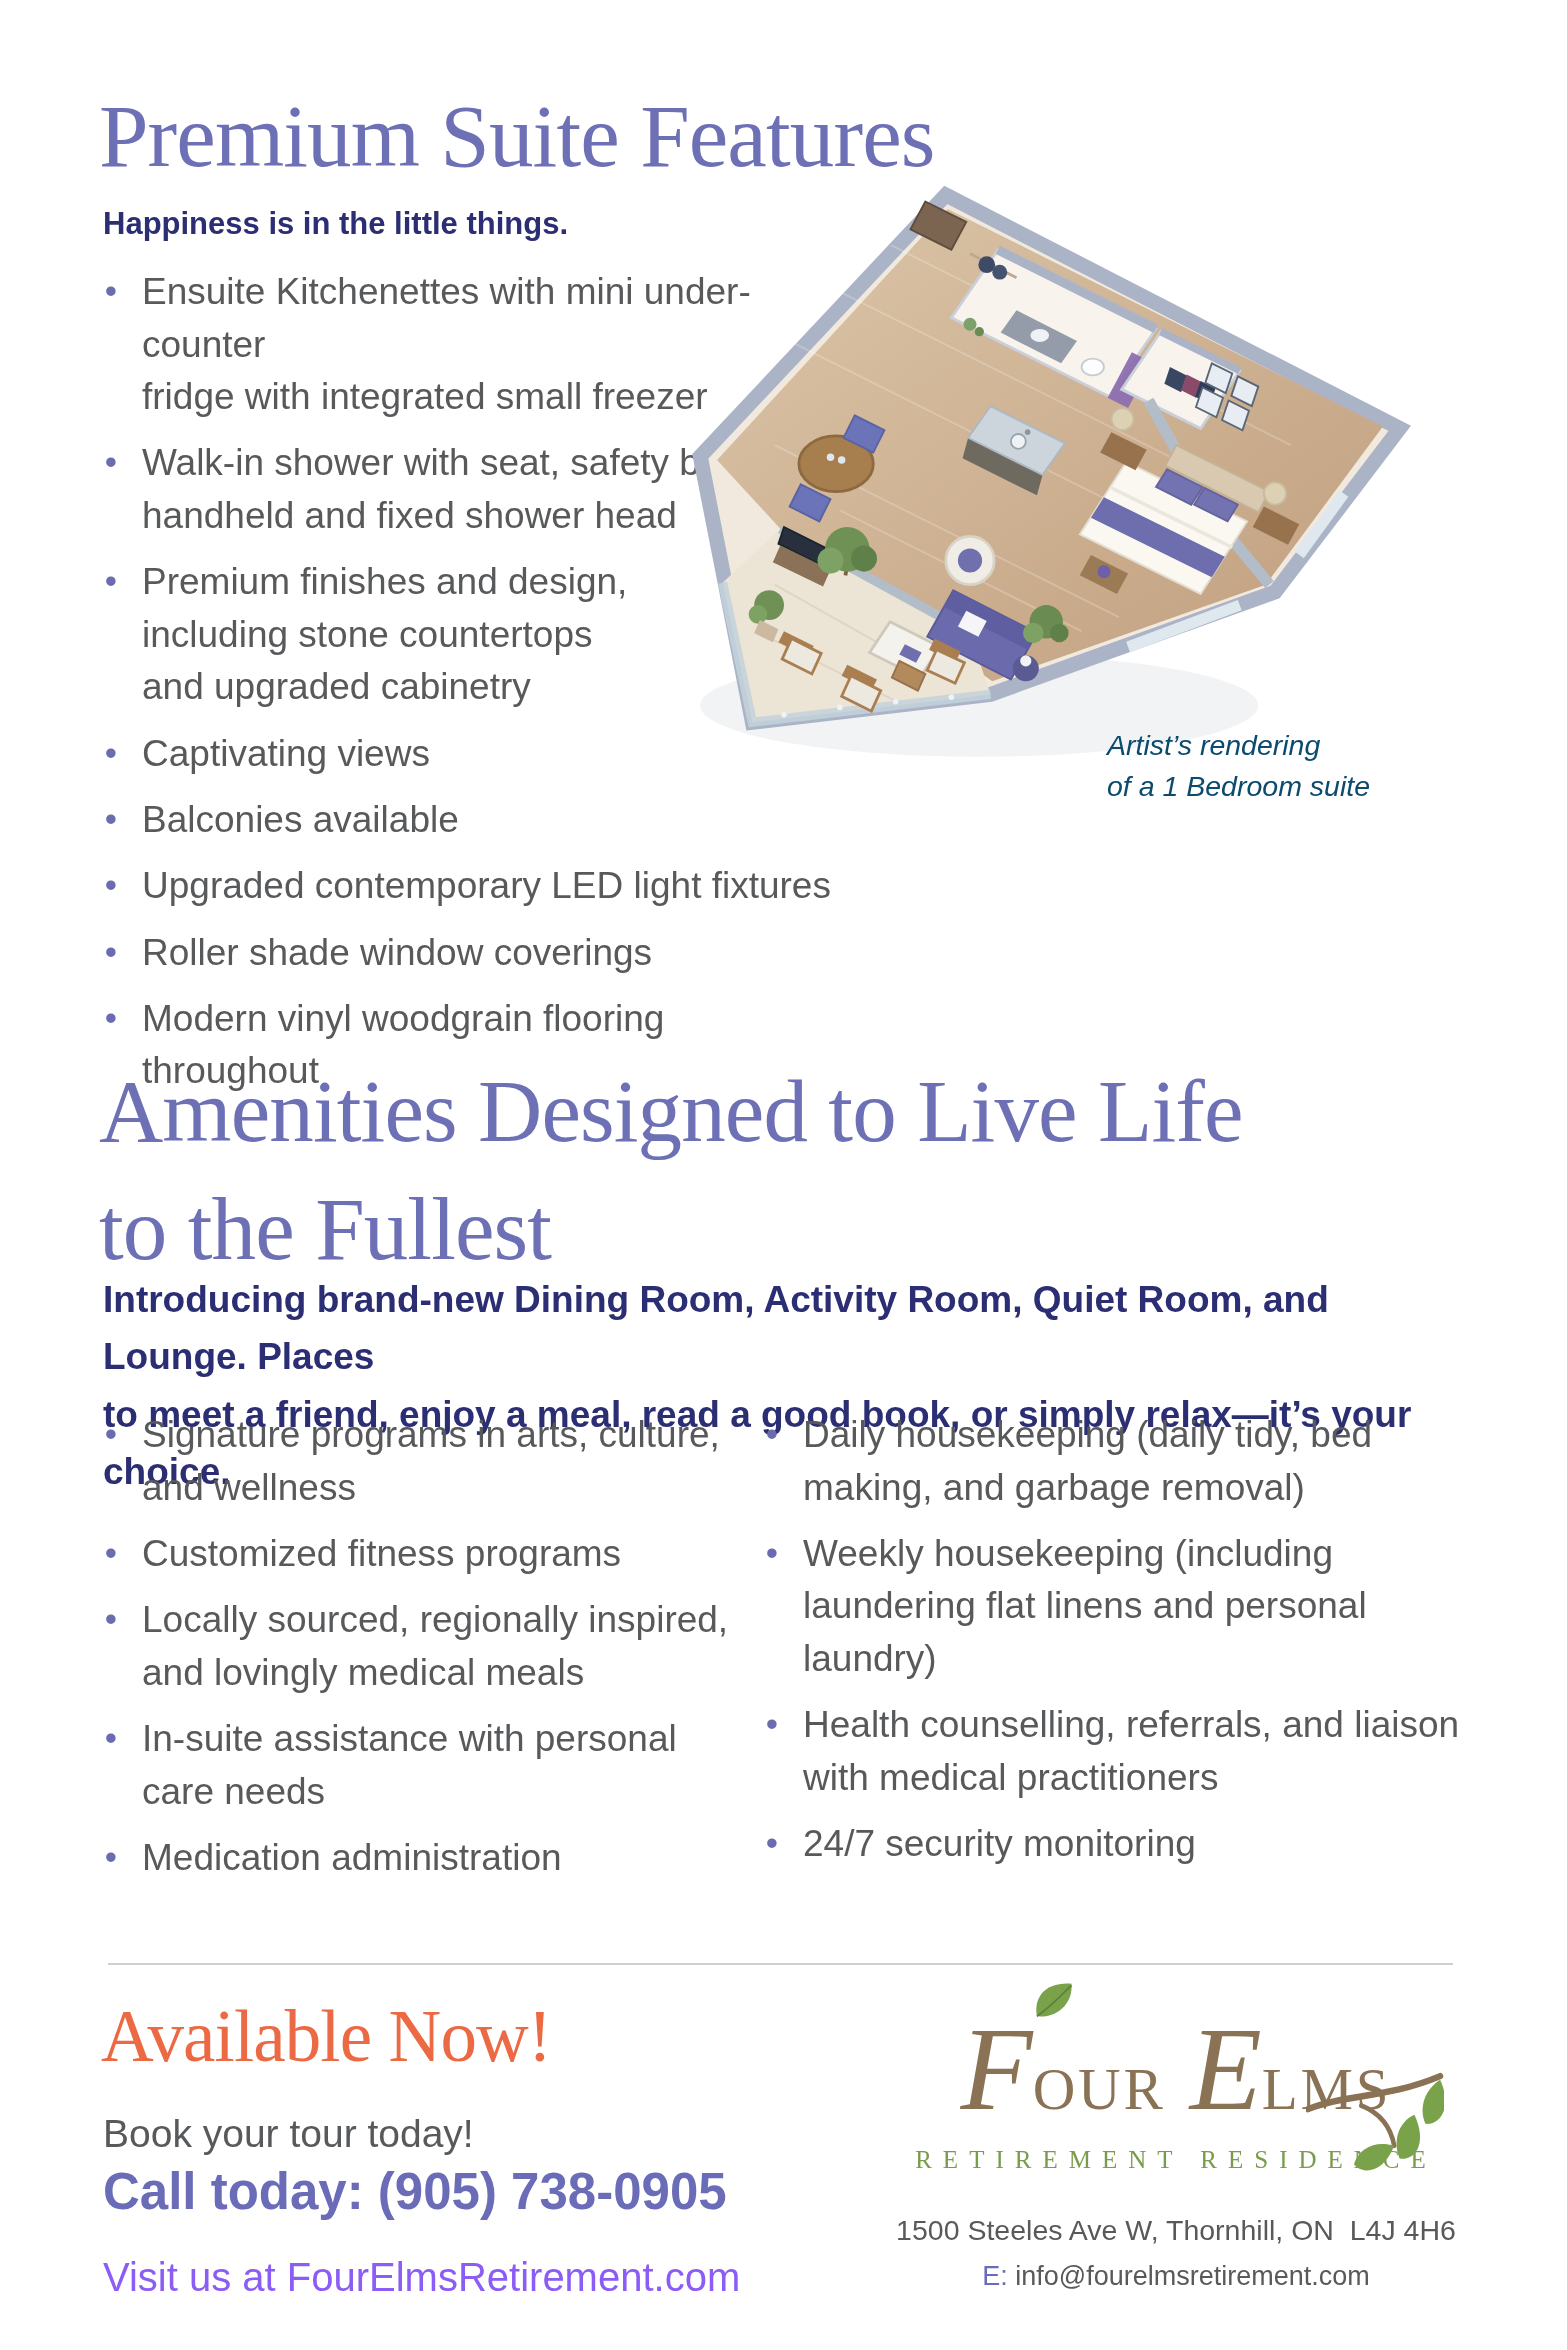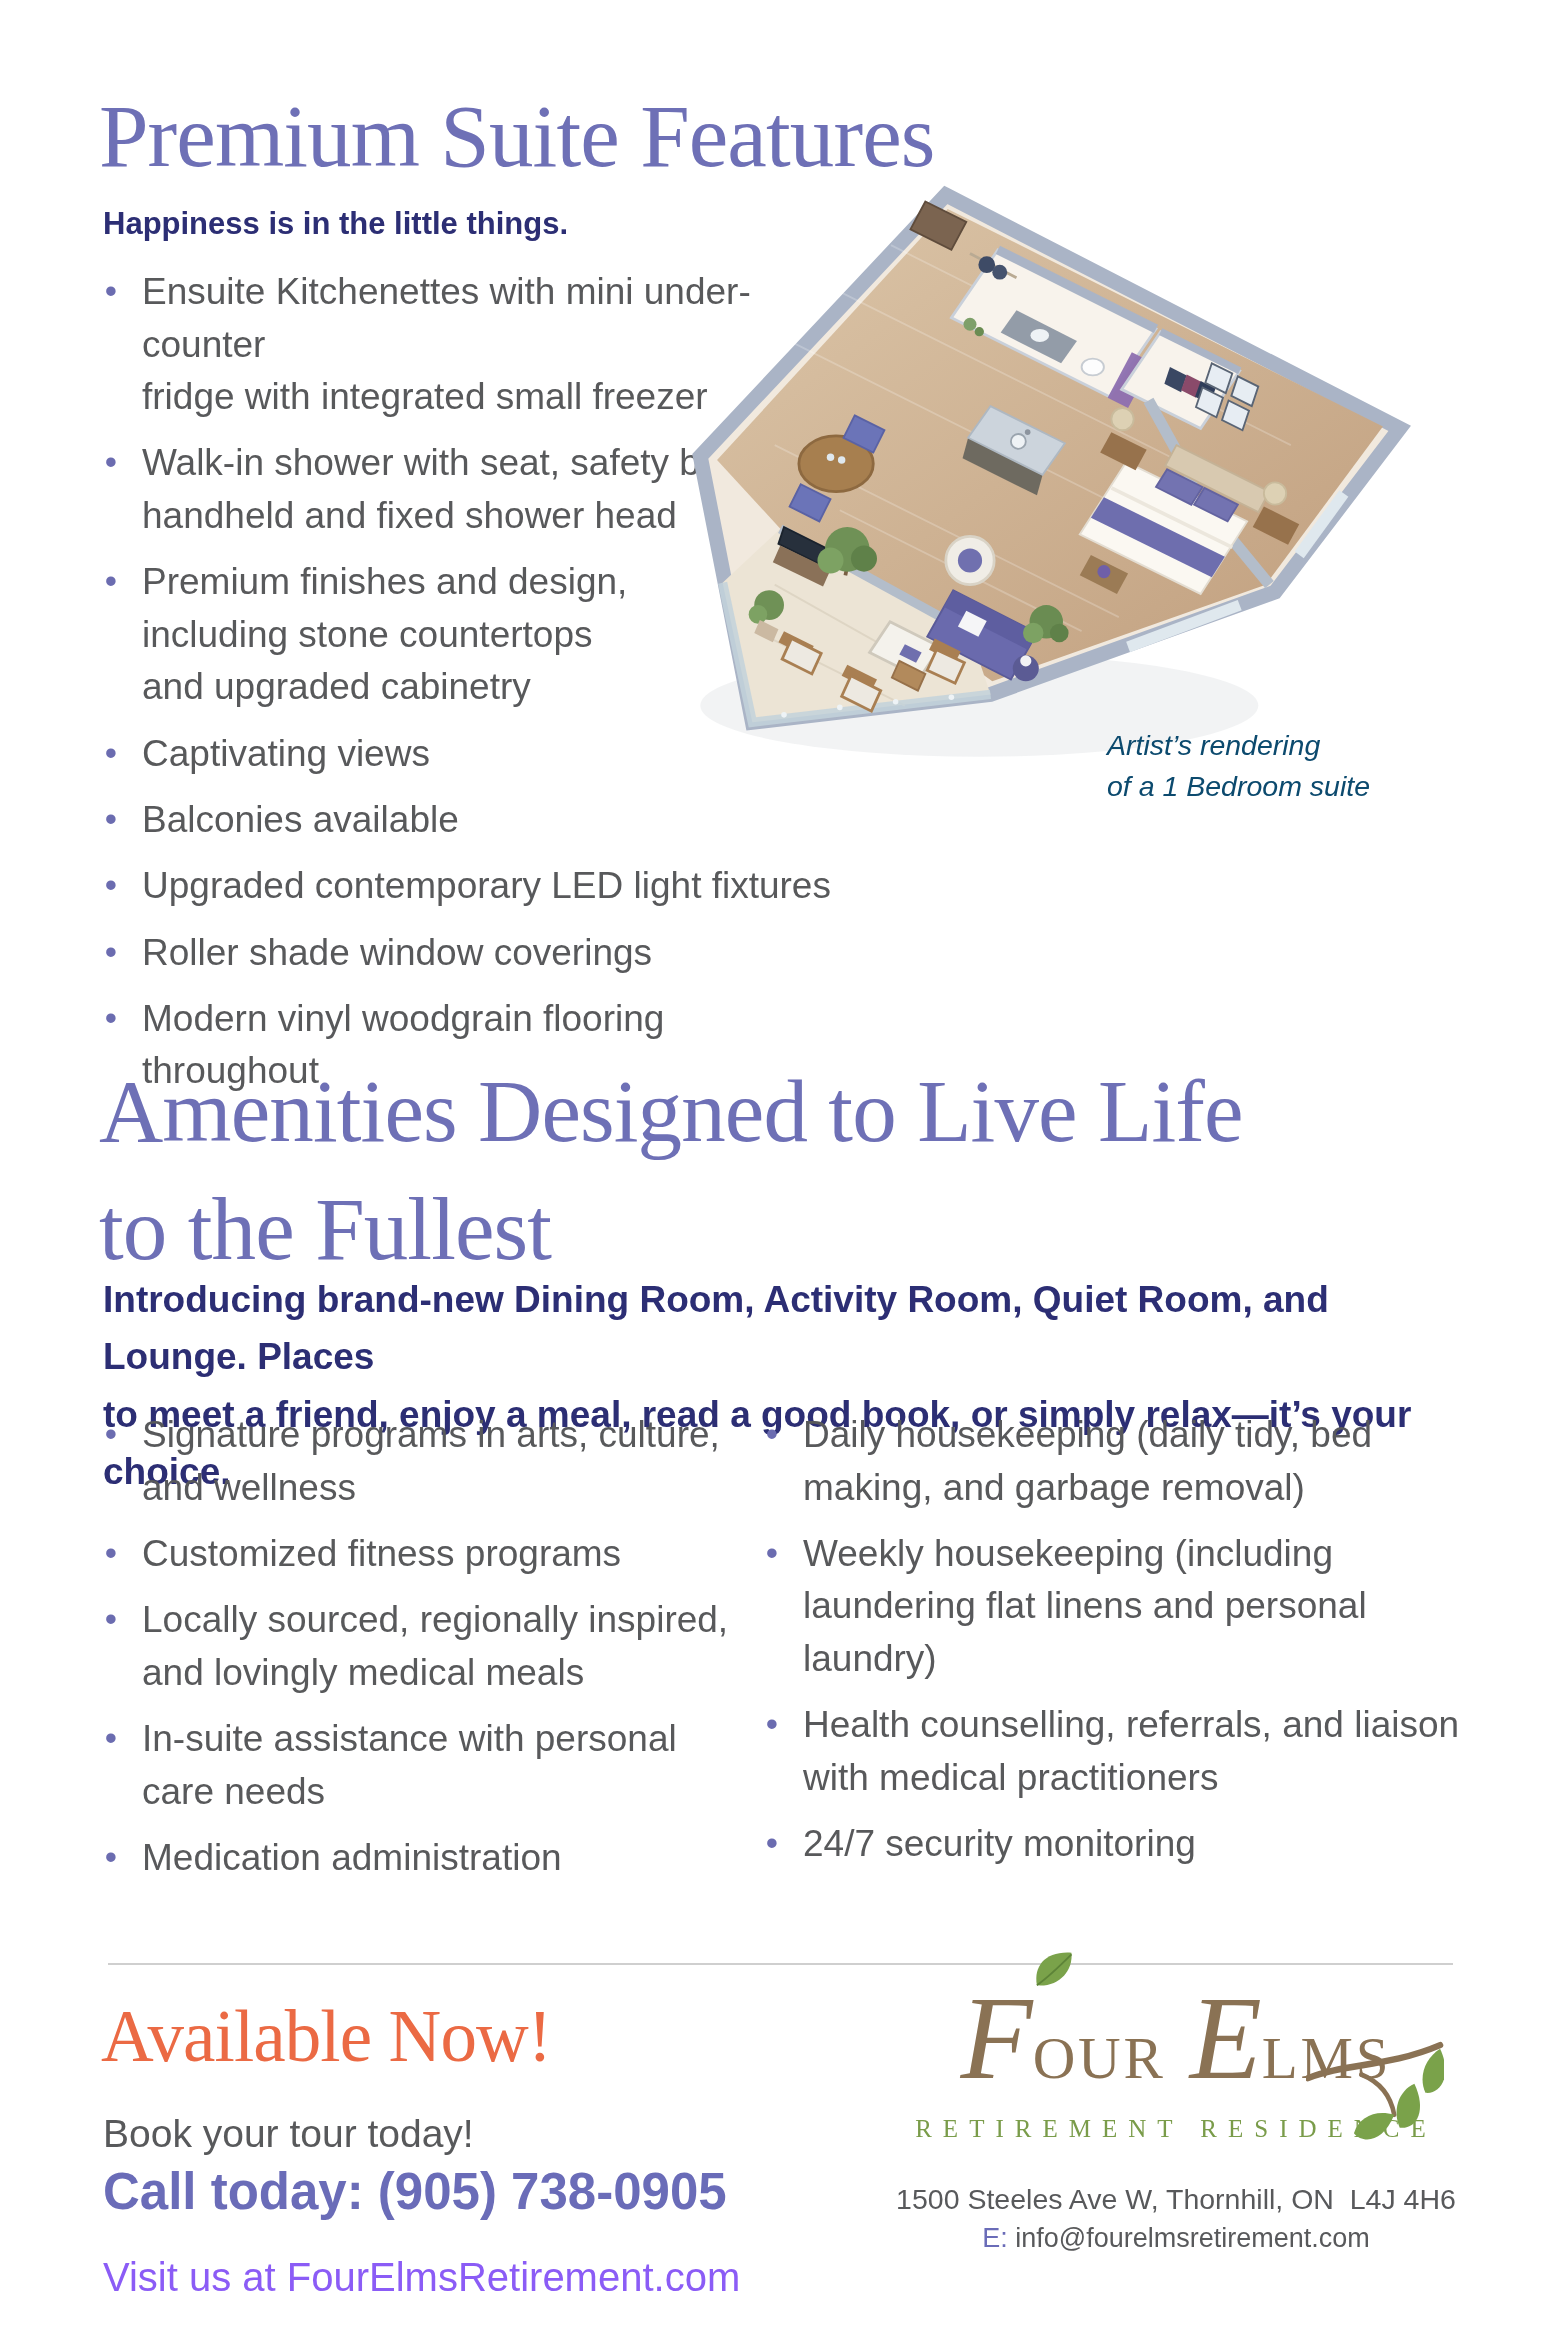--- a/index.html
+++ b/index.html
@@ -55,32 +55,33 @@
   #book-tour { position:absolute; left:103px; top:2112px; font-size:39px; color:#58595B; }
   #call-today {
     position:absolute; left:103px; top:2162px; font-size:51px; font-weight:700; color:#6A6CB8;
   }
   #visit-us { position:absolute; left:103px; top:2255px; font-size:40px; color:#8b5cf6; }
 
   #footer-right { position:absolute; left:859px; top:1980px; width:634px; text-align:center; }
   .logo-row {
     position:relative; display:inline-block; color:#8A7254;
     font-family:"Liberation Serif", serif; white-space:nowrap; line-height:1;
+    margin-top:31px;
   }
   .lg-cap  { font-size:118px; font-style:italic; }
   .lg-caps { font-size:59px; letter-spacing:2.8px; }
   .lg-gap  { display:inline-block; width:24px; }
   .leaf-left { position:absolute; left:70px; top:-31px; }
   .branch-right { position:absolute; right:-53px; bottom:-48px; }
   #logo-tagline {
     margin-top:16.5px; font-family:"Liberation Serif", serif;
     font-size:25px; letter-spacing:11px; color:#7A9C4A; font-weight:400;
   }
   #footer-address { margin-top:40px; font-size:28.5px; color:#58595B; white-space:pre-wrap; }
-  #footer-email   { margin-top:7px; font-size:27px; color:#58595B; }
+  #footer-email   { margin-top:14px; font-size:27px; color:#58595B; }
   #footer-email .elabel { color:#6A6CB8; }
 </style>
 </head>
 <body>
 
 <div class="page">
 
   <h1 id="premium-title" class="h-serif">Premium Suite Features</h1>
   <p id="premium-subtitle">Happiness is in the little things.</p>
 

